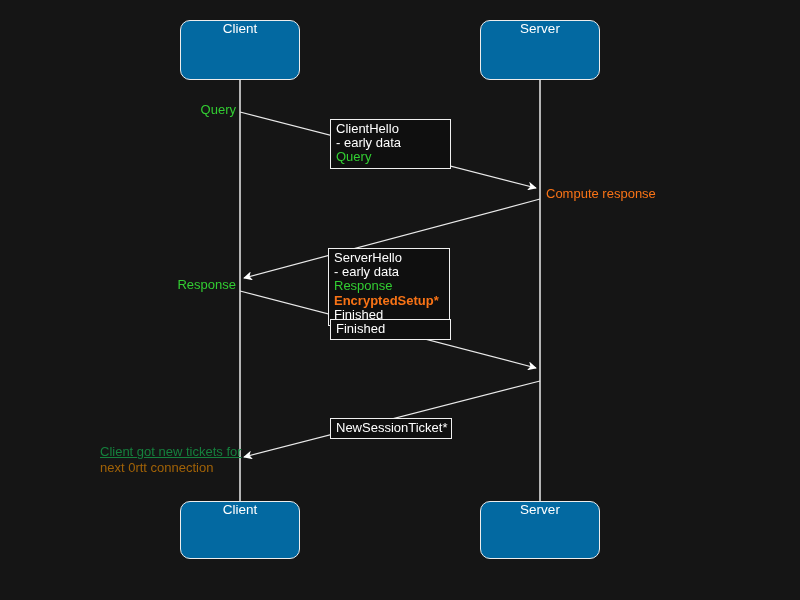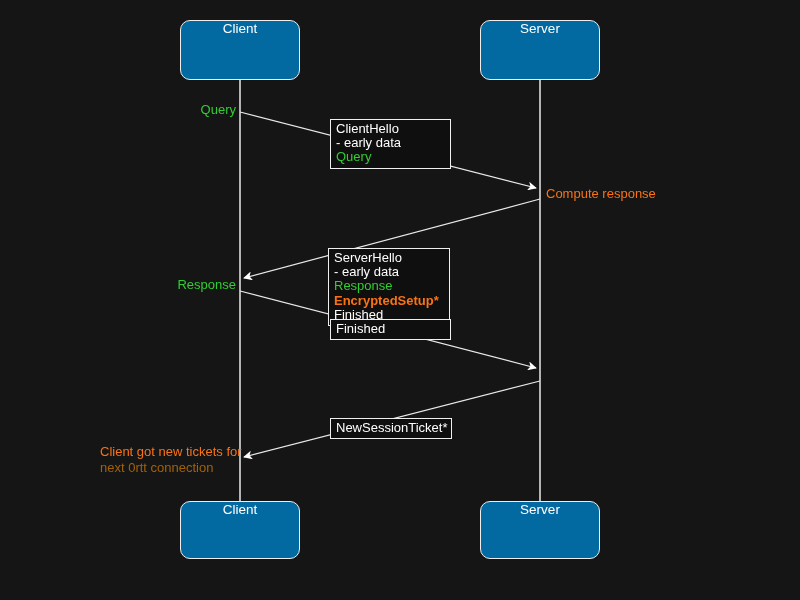--- a/index.html
+++ b/index.html
@@ -60,21 +60,21 @@
     <span>Server</span>
   </div>
 
   <div class="note ralign" style="left: 96px; top: 102px; width: 140px; color: rgb(50, 205, 50);">Query</div>
 
   <div class="note" style="left: 546px; top: 186px; color: #f97316;">Compute response</div>
 
   <div class="note ralign" style="left: 96px; top: 277px; width: 140px; color: rgb(50, 205, 50);">Response</div>
 
   <div class="note" style="left:100px;top:444px;">
-    <div style="color: #f97316;">Client got new tickets for</div>
+    <div style="color: #15803d; text-decoration: underline;">Client got new tickets for</div>
     <div style="color: #a16207;">next 0rtt connection</div>
   </div>
 
   <div class="msgbox" style="left:330px;top:119px;width:121px;">
     <div style="color: rgb(255, 255, 255);">ClientHello</div>
     <div style="color: rgb(255, 255, 255);">- early data</div>
     <div style="color: rgb(50, 205, 50);">Query</div>
   </div>
 
   <div class="msgbox" style="left:328px;top:208px;width:122px;margin-top:40px;">

